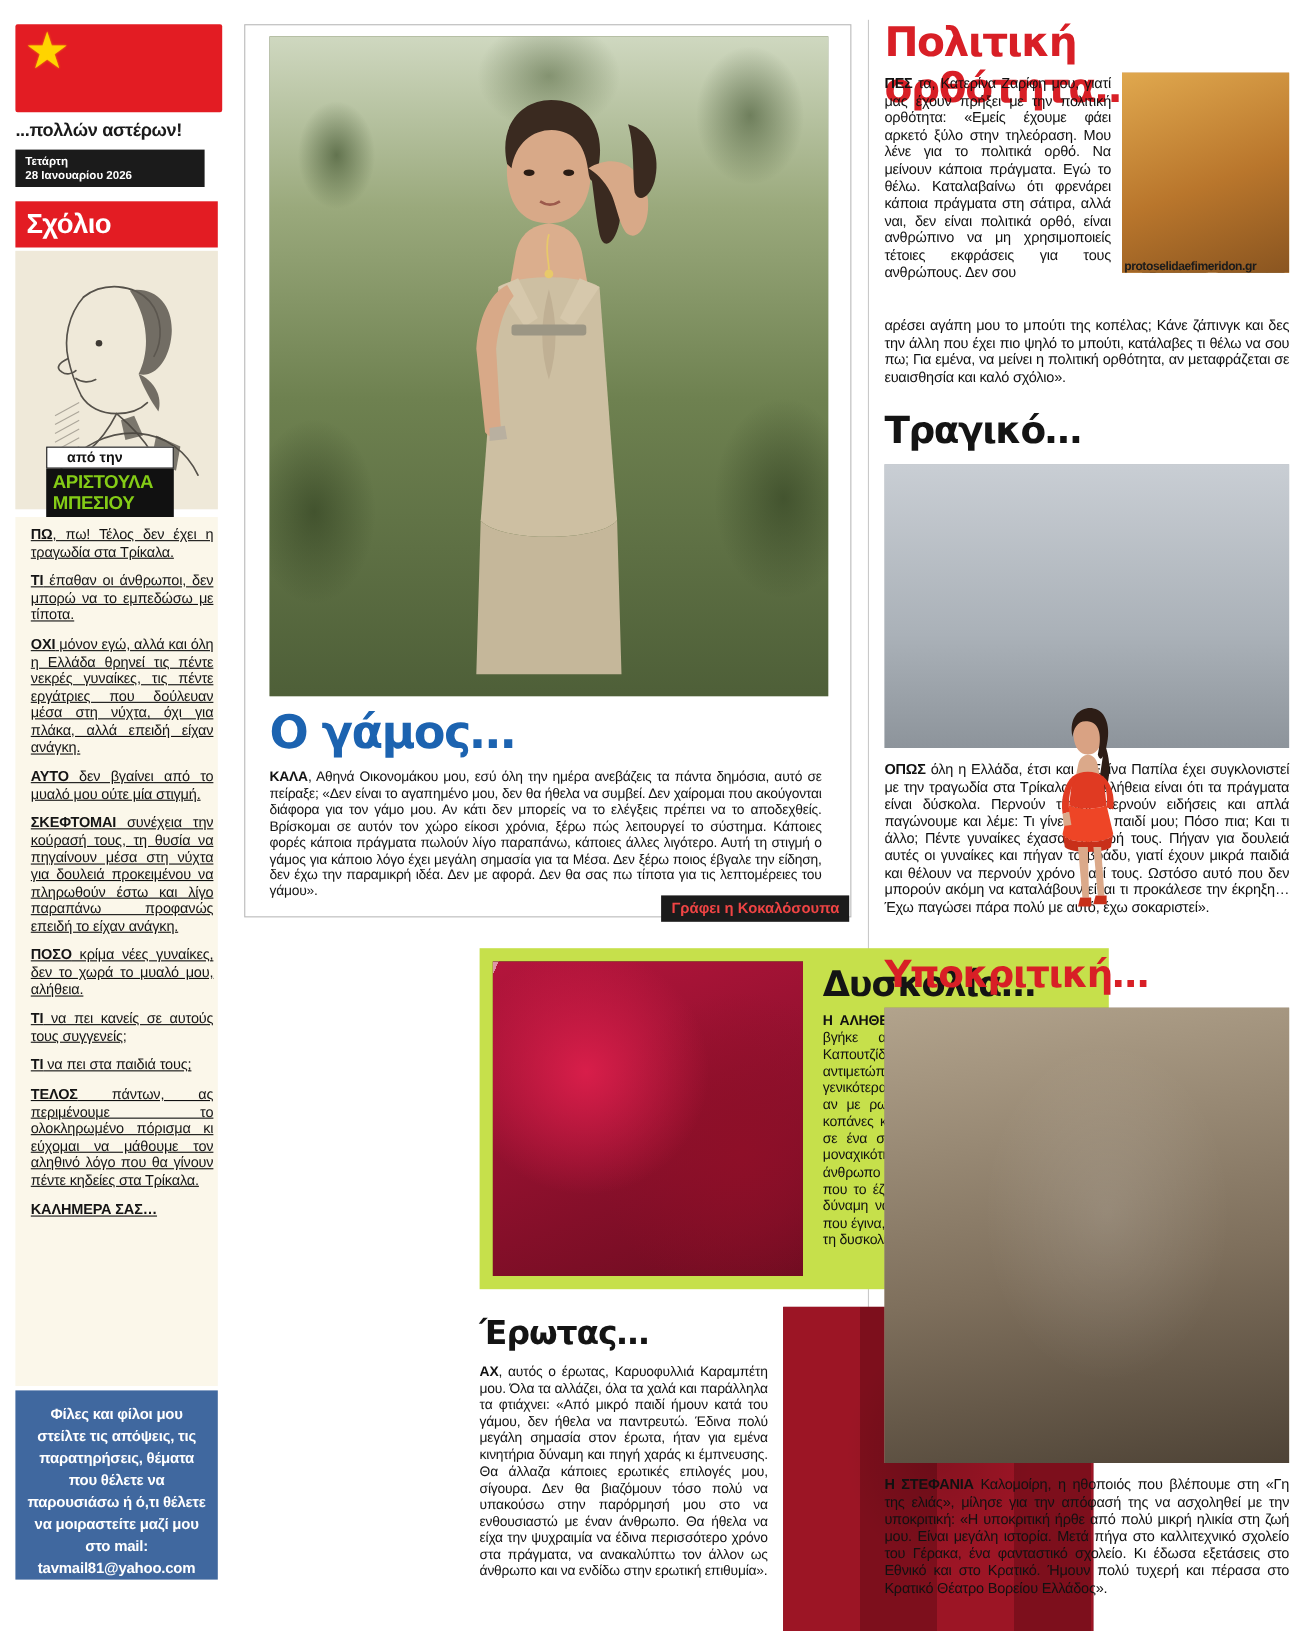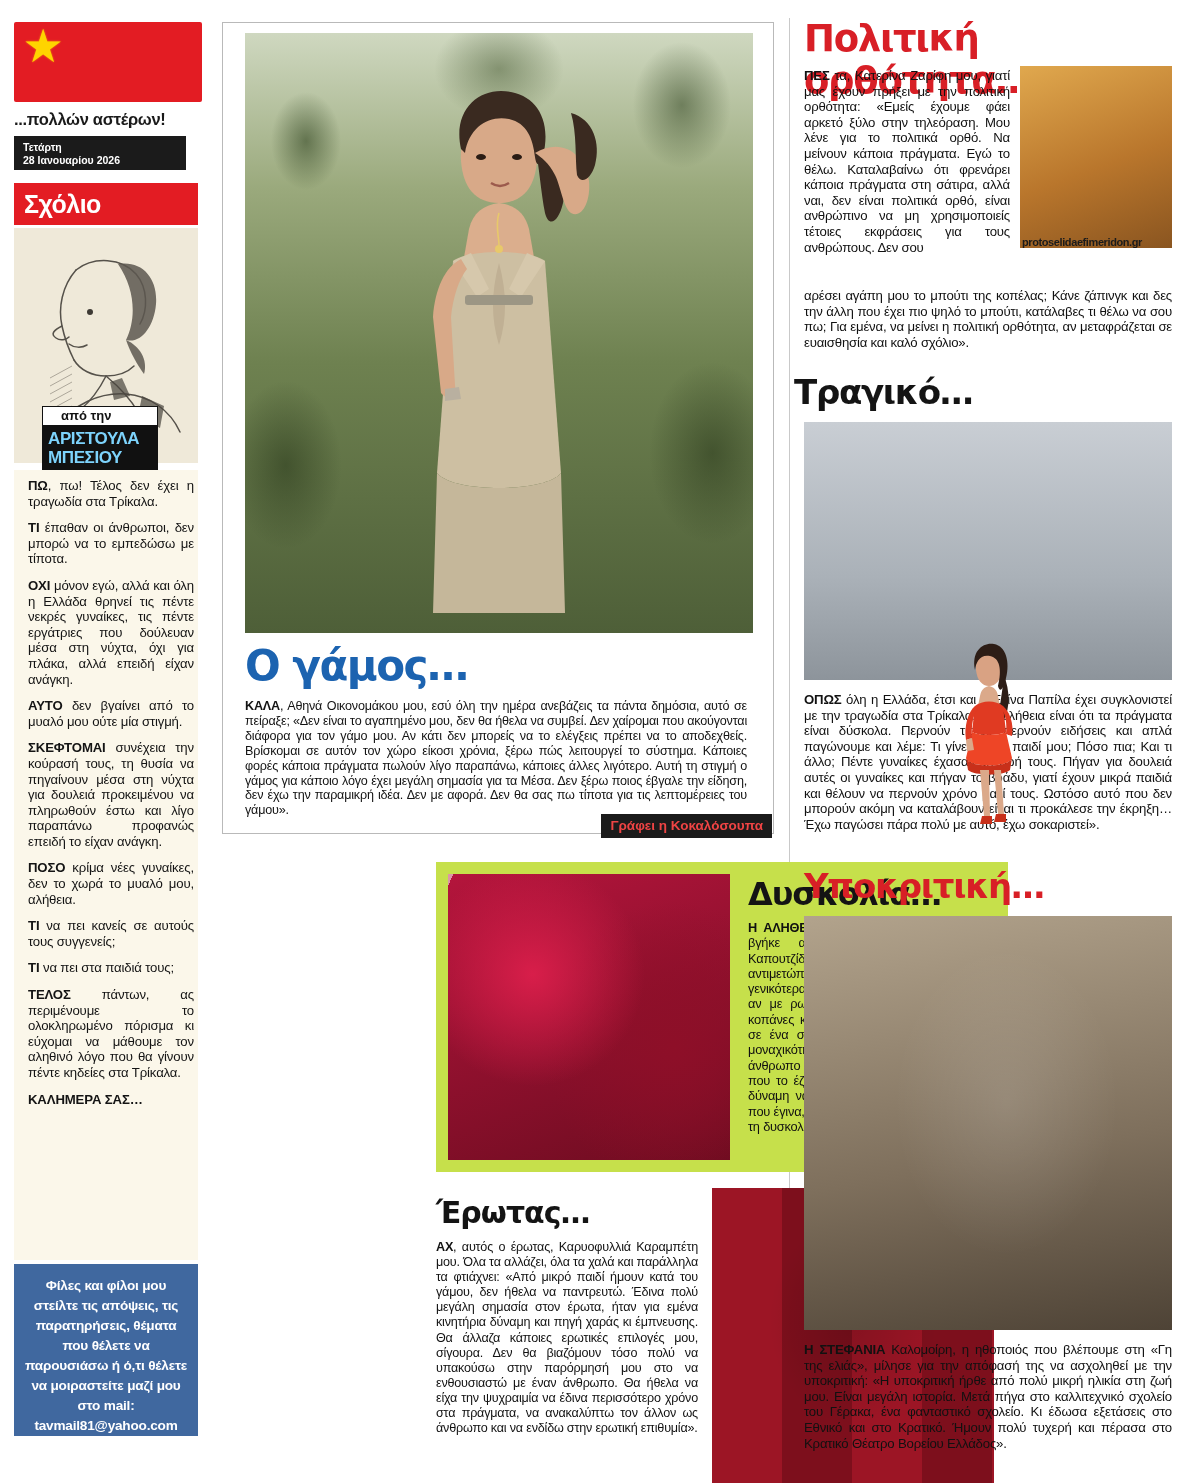--- a/index.html
+++ b/index.html
@@ -36,25 +36,25 @@
   .scholio span{display:block;color:#fff;font-weight:bold;font-size:25px;
     line-height:42px;padding-left:10px;letter-spacing:-0.5px;}
 
   
   .sketch{position:absolute;left:14px;top:228px;width:184px;height:235px;
     background:#efe9d9;overflow:hidden;}
   .sketch svg{position:absolute;left:0;top:0;}
   .byline-box{position:absolute;left:42px;top:406px;width:116px;}
   .byline-from{display:block;background:#fff;border:1.6px solid #111;
     font-weight:bold;font-size:13px;line-height:16px;padding:1px 18px;color:#111;}
-  .byline-name{display:block;background:#111;color:#7dd3fc;font-weight:bold;
+  .byline-name{display:block;background:#111;color:#84cc16;font-weight:bold;
     font-size:17px;line-height:19px;padding:3px 6px 4px 6px;letter-spacing:-0.4px;}
 
   .side-col{position:absolute;left:14px;top:470px;width:184px;height:790px;
-    background:#fbf7ea;padding:8px 4px 0 14px;box-sizing:border-box;}
+    background:#fbf7ea;padding:8px 4px 0 14px;box-sizing:border-box;text-decoration:underline;}
   .side-col p{margin:0 0 11px 0;font-size:13.2px;line-height:15.6px;
     text-align:justify;color:#141414;letter-spacing:-0.15px;}
   .side-col p b{font-weight:bold;}
   .bluebox{position:absolute;left:14px;top:1264px;width:184px;height:172px;
     background:#40689f;color:#fff;box-sizing:border-box;padding:12px 11px;}
   .bluebox p{margin:0;font-weight:bold;font-size:13.6px;line-height:20px;
     text-align:center;letter-spacing:-0.2px;}
 
   
   .mid{position:absolute;left:214px;top:0;width:580px;height:1483px;}
@@ -135,21 +135,21 @@
     background:linear-gradient(160deg,#e0a84e 0%,#b9762c 55%,#8a5520 100%);}
   .watermark{position:absolute;left:228px;top:236px;width:180px;
     font-weight:bold;font-size:11px;line-height:13px;color:#1b1b1b;
     letter-spacing:-0.4px;white-space:nowrap;}
   .pol-body-narrow{position:absolute;left:10px;top:68px;width:206px;
     font-size:13.2px;line-height:15.6px;text-align:justify;letter-spacing:-0.2px;}
   .pol-body-wide{position:absolute;left:10px;top:272px;width:368px;
     font-size:13.2px;line-height:15.6px;text-align:justify;letter-spacing:-0.2px;margin-top:16px;}
   .pol-body-narrow b,.pol-body-wide b{font-weight:bold;}
 
-  .trag-title{position:absolute;left:0;top:372px;font-size:34px;line-height:40px;text-align:center;}
+  .trag-title{position:absolute;left:10px;top:372px;font-size:34px;line-height:40px;text-align:center;}
   .trag-photo{position:absolute;left:10px;top:422px;width:368px;height:258px;
     overflow:hidden;background:#b9bec4;}
   .tp-bg{position:absolute;inset:0;
     background:linear-gradient(180deg,#c9ced4 0%,#aab1b8 60%,#8d949b 100%);}
   .trag-body{position:absolute;left:10px;top:692px;width:368px;
     font-size:13.2px;line-height:15.6px;text-align:justify;letter-spacing:-0.2px;}
   .trag-body b{font-weight:bold;}
 
   .ypo-title{position:absolute;left:10px;top:866px;font-size:34px;line-height:40px;}
   .ypo-photo{position:absolute;left:10px;top:916px;width:368px;height:414px;

